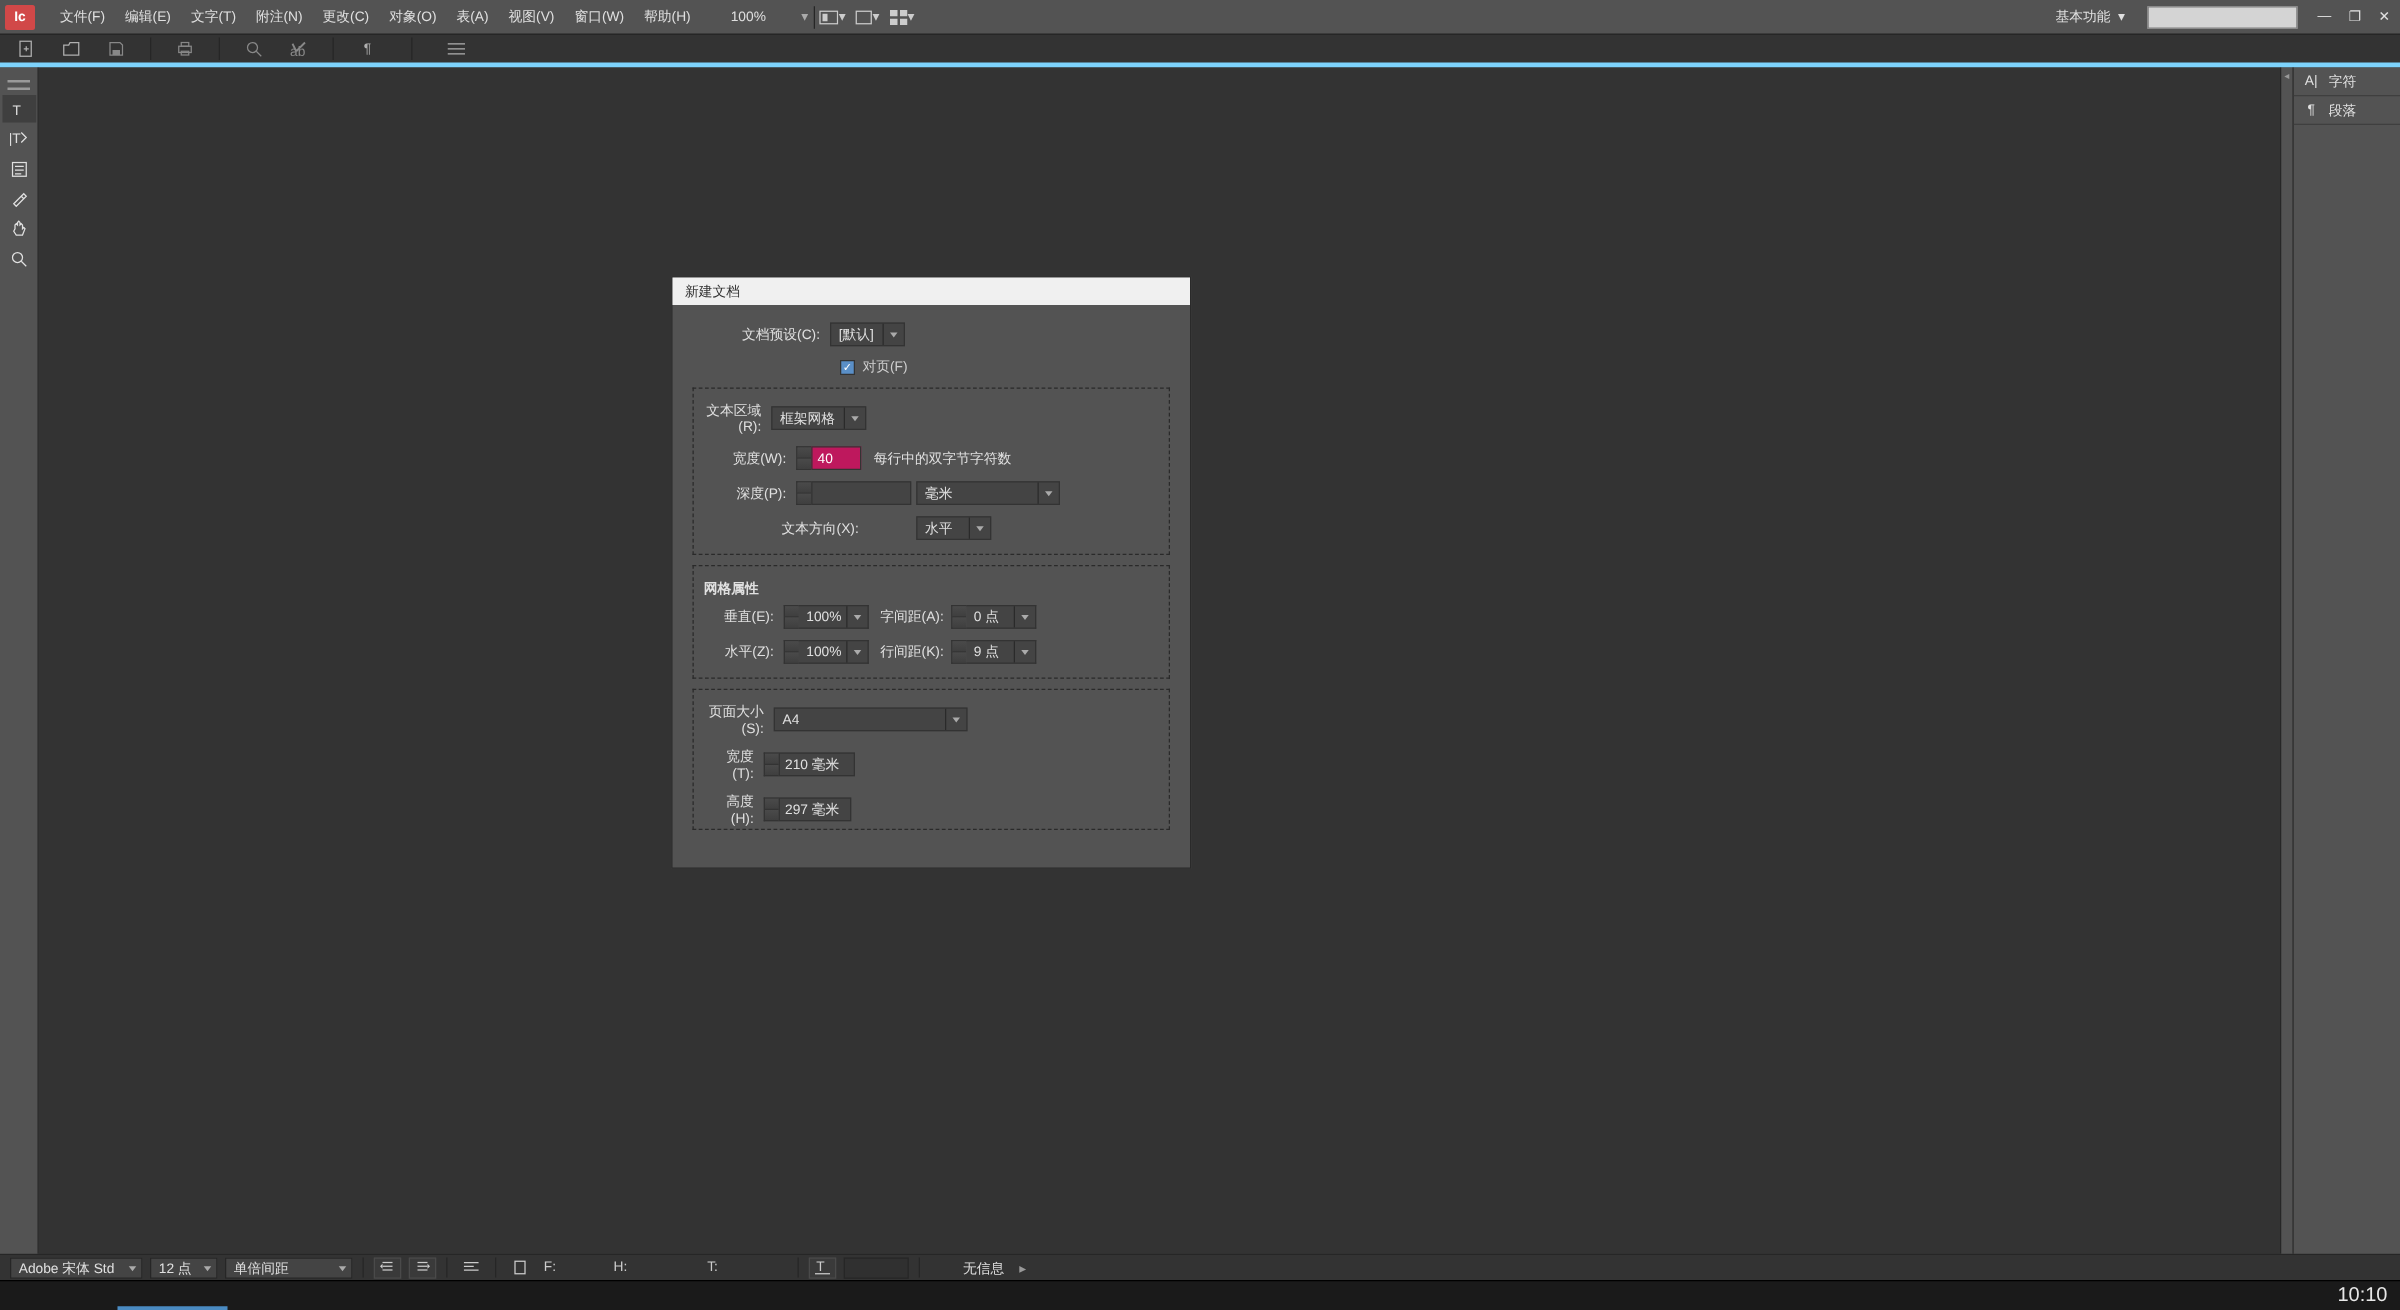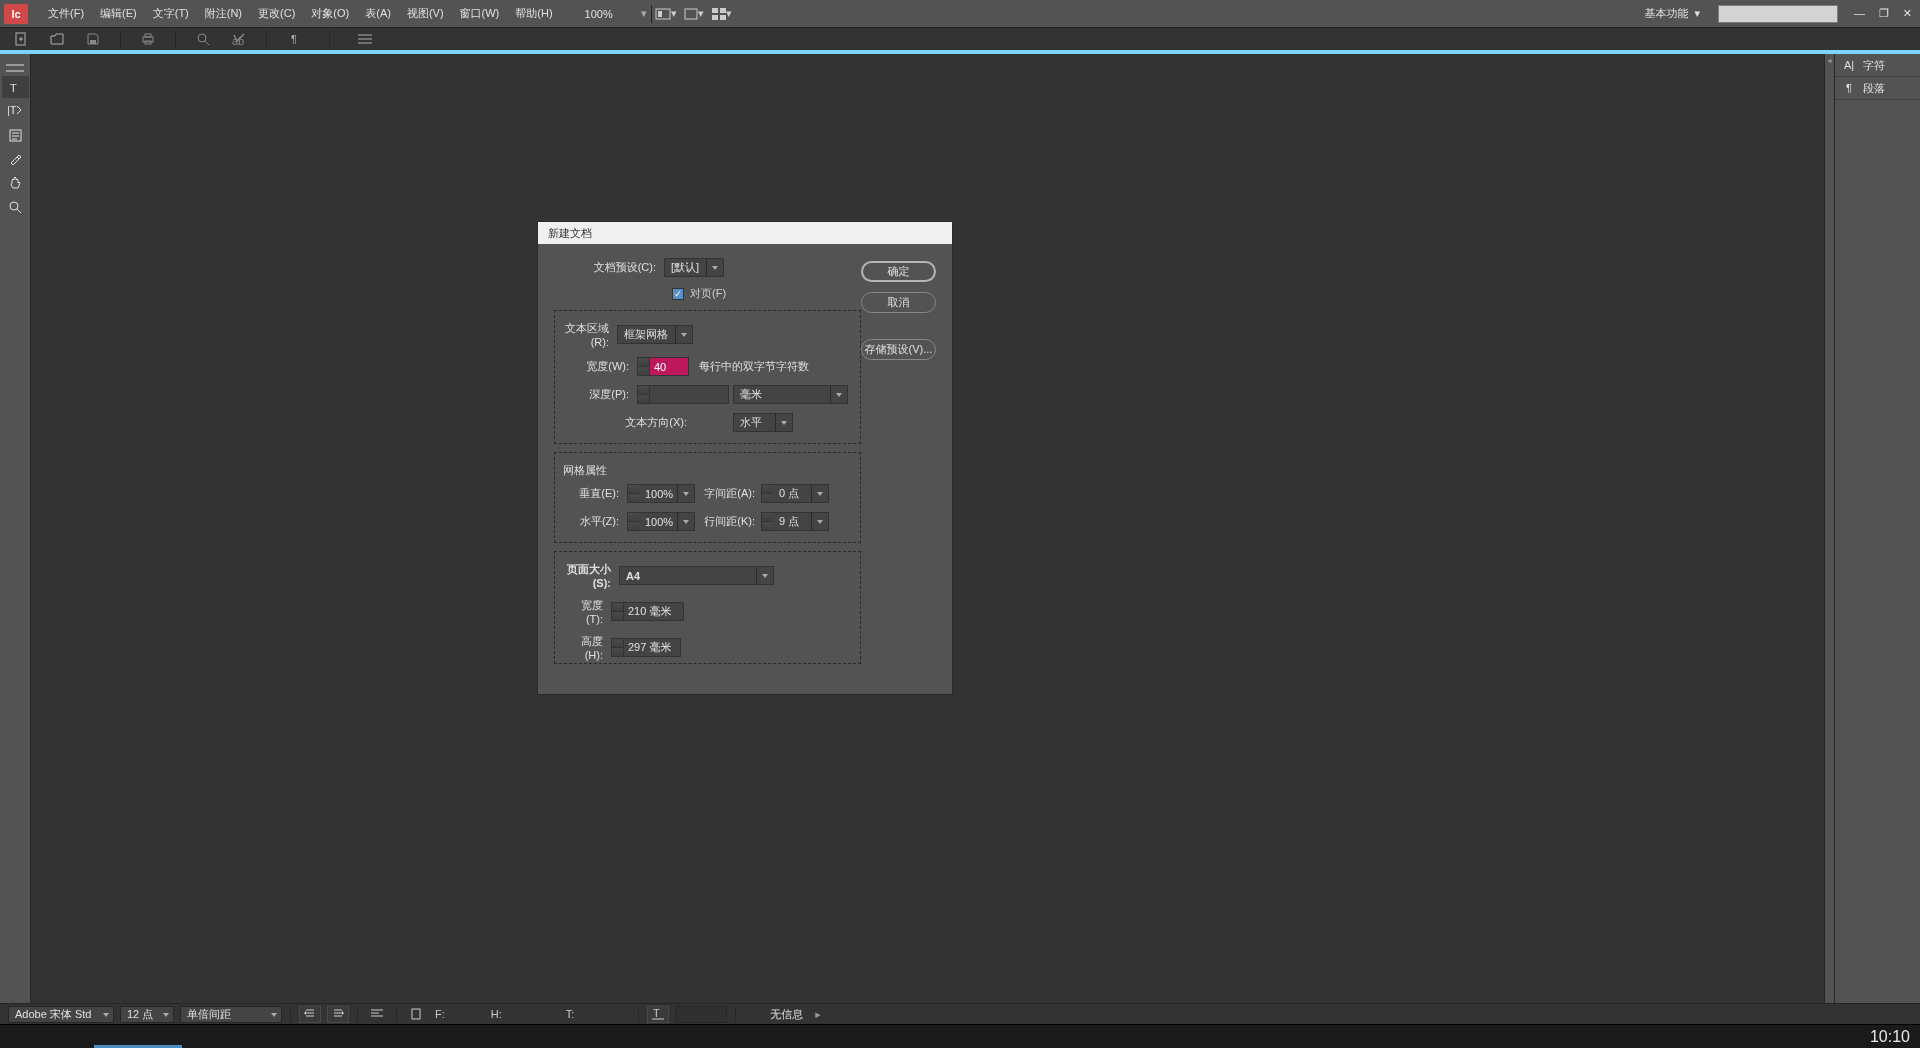--- a/index.html
+++ b/index.html
@@ -59,21 +59,21 @@
 .select.w155 { width: 155px; }
 .select.w115 { width: 115px; }
 .textin { height: 19px; background: #444444; border: 1px solid #333; color: #e0e0e0; padding-left: 4px; display:flex; align-items:center;}
 .textin.sel { background: #be185d; color:#fff;}
 .spinner { width: 12px; height: 19px; background: #444444; border: 1px solid #333; border-right:none; display: flex; flex-direction: column; }
 .spinner::before { content: ''; flex:1; border-bottom:1px solid #333; background: linear-gradient(#4a4a4a,#3f3f3f); }
 .spinner::after { content: ''; flex:1; background: linear-gradient(#4a4a4a,#3f3f3f); }
 .checkbox { width: 12px; height: 12px; background: #5a8fc7; border: 1px solid #333; display:flex; align-items:center; justify-content:center; color:#fff; font-size:9px;}
 .helper { color: #e0e0e0; margin-left: 10px; }
 .section-dash { border:1px dashed #2a2a2a; padding: 10px 12px 2px 12px; margin: 2px 0 8px 0;}
-.group-title { color:#e0e0e0; margin-bottom:6px; margin-left:-4px;}
+.group-title { color:#e0e0e0; margin-bottom:6px; margin-left:-4px;font-weight:bold;}
 .gap6 { height:6px;}
 
 
 .statusbar { height: 21px; background: #333333; border-top: 1px solid #262626; display: flex; align-items: center; padding-left: 8px; gap: 6px; }
 .sb-select { height: 17px; background: #444444; border: 1px solid #262626; display: flex; align-items: center; padding: 0 18px 0 6px; position: relative; color: #e0e0e0; }
 .sb-select::after { content: ''; position: absolute; right: 4px; top: 6px; width: 0; height: 0; border-left: 3px solid transparent; border-right: 3px solid transparent; border-top: 4px solid #aaa; }
 .sb-icon { width: 22px; height: 17px; display:flex; align-items:center; justify-content:center; color:#aaa; border:1px solid transparent;}
 .sb-icon.box { border:1px solid #4a4a4a; background:#3a3a3a;}
 .sb-sep { width:1px; height:16px; background:#262626; margin:0 2px;}
 .sb-label { color:#ccc; padding:0 2px;}
@@ -306,44 +306,38 @@
           <div class="lbl mid">行间距(K):</div>
           <div class="spinner"></div>
           <div class="select" style="width:56px;border-left:none;">
               <span>9 点</span>
               <span class="dd-sep"></span>
             </div>
         </div>
       </div>
 
       <div class="section-dash">
-        <div class="row" style="margin-left:-12px;font-weight:bold;">
+        <div class="row" style="margin-left:-12px;">
           <div class="lbl" style="width:64px;">页面大小(S):</div>
           <div class="select w155">
               <span>A4</span>
               <span class="dd-sep"></span>
             </div>
         </div>
         <div class="row">
           <div class="lbl" style="width:44px;">宽度(T):</div>
           <div class="spinner"></div>
           <div class="textin" style="width:61px;">210 毫米</div>
         </div>
         <div class="row" style="margin-bottom:0;">
           <div class="lbl" style="width:44px;">高度(H):</div>
           <div class="spinner"></div>
           <div class="textin" style="width:58px;">297 毫米</div>
         </div>
       </div>
-    </div>
-    <div class="dialog-right">
-      <div class="dlg-btn primary">确定</div>
-      <div class="dlg-btn">取消</div>
-      <div class="gap6"></div>
-      <div class="dlg-btn small">存储预设(V)...</div>
     </div>
   </div>
 </div>
 
 <div class="statusbar">
   <div class="sb-select" style="width:106px;">Adobe 宋体 Std</div>
   <div class="sb-select" style="width:54px;">12 点</div>
   <div class="sb-select" style="width:102px;">单倍间距</div>
   <div class="sb-sep"></div>
   <div class="sb-icon box">

